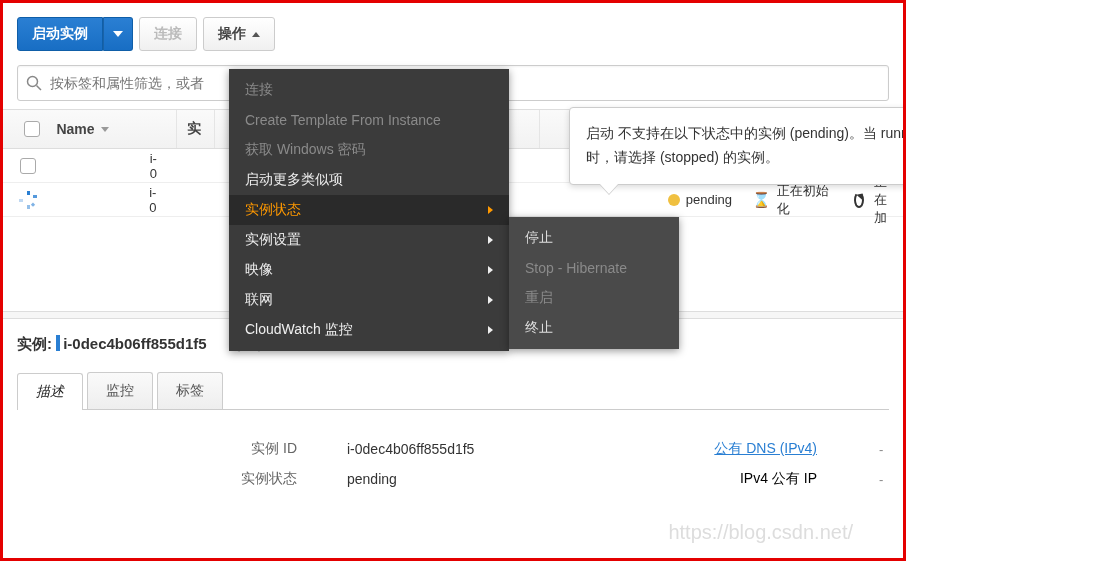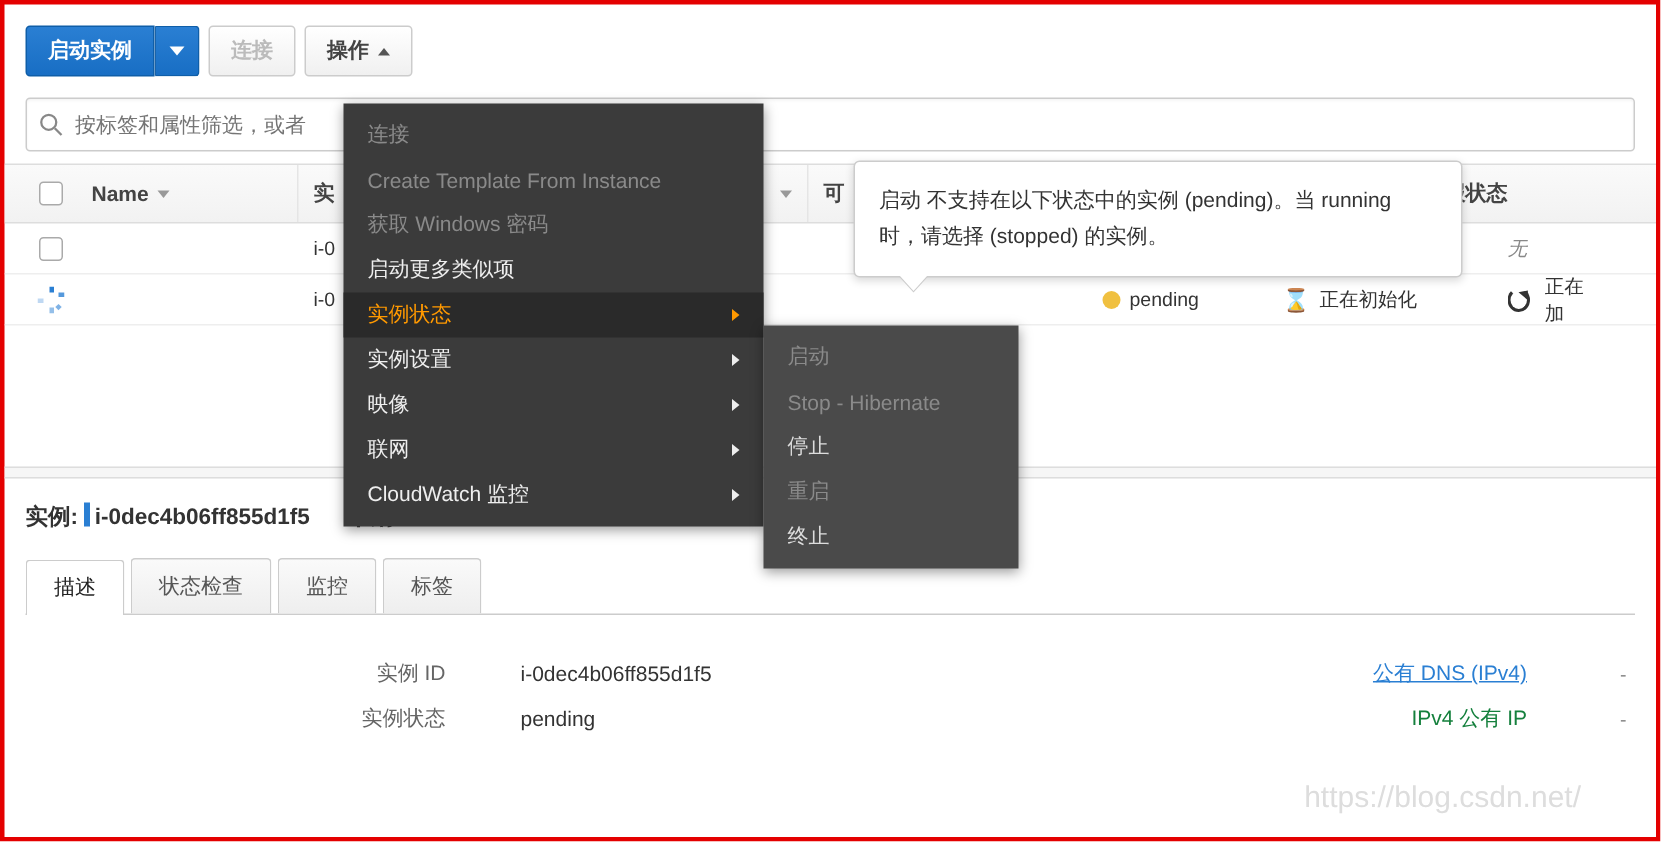--- a/index.html
+++ b/index.html
@@ -1,17 +1,17 @@
 <!DOCTYPE html>
 <html><head>
 <meta charset="utf-8">
 <style>
 * { box-sizing: border-box; margin: 0; padding: 0; }
 body { font-family: Arial, "Microsoft YaHei", sans-serif; font-size: 13px; color: #333; background: #fff; width: 1107px; height: 561px; position: relative; overflow: hidden; }
-.frame { border: 3px solid #e40000; width: 1107px; height: 561px; position: relative; padding: 14px 0 0 0; overflow: hidden; }
+.frame { border: 3px solid #e40000; width: 906px; height: 561px; position: relative; padding: 14px 0 0 0; overflow: hidden; }
 
 .toolbar { display: flex; gap: 6px; padding: 0 14px 14px 14px; align-items: center; }
 .btn { display: inline-flex; align-items: center; justify-content: center; height: 34px; padding: 0 14px; border-radius: 3px; font-size: 14px; cursor: pointer; border: 1px solid #ccc; background: linear-gradient(#fff,#f0f0f0); font-weight: bold; color: #444; }
 .btn-primary { background: linear-gradient(#2a7fd3,#186ec4); border: 1px solid #0f5ea8; color: #fff; }
 .btn-primary-main { border-radius: 3px 0 0 3px; }
 .btn-primary-caret { border-radius: 0 3px 3px 0; padding: 0 9px; margin-left: -6px; border-left: 1px solid #1a63a8; }
 .btn-disabled { color: #bbb; cursor: default; }
 .caret-down { width: 0; height: 0; border-left: 5px solid transparent; border-right: 5px solid transparent; border-top: 6px solid #fff; }
 .caret-up-dark { width: 0; height: 0; border-left: 4px solid transparent; border-right: 4px solid transparent; border-bottom: 5px solid #555; margin-left: 6px; display:inline-block; }
 
@@ -63,21 +63,21 @@
 .tooltip:before { content:''; position:absolute; bottom:-11px; left:29px; width:0; height:0; border-left:10px solid transparent; border-right:10px solid transparent; border-top:11px solid #ccc; }
 
 .divider { height:8px; background:#f6f6f6; border-top:1px solid #ddd; border-bottom:1px solid #ddd; margin-top:4px; display:flex; justify-content:center; align-items:center; color:#bbb; font-size:10px; letter-spacing:2px; }
 
 .detail { padding: 16px 14px 0 14px; }
 .detail-head { display:flex; gap:28px; align-items:center; font-size:15px; font-weight:bold; color:#333; margin-bottom:18px; }
 .detail-head .bar { display:inline-block; width:4px; height:16px; background:#2a7fd3; vertical-align:-2px; margin-right:3px; }
 
 .tabs { display:flex; border-bottom:1px solid #ccc; }
 .tab { padding: 9px 18px; border:1px solid #ccc; border-bottom:none; margin-right:4px; background:linear-gradient(#fafafa,#eee); border-radius:3px 3px 0 0; color:#555; font-size:14px; cursor:pointer; }
-.tab.active { background:#fff; color:#222; position:relative; top:1px; }
+.tab.active { background:#fff; color:#222; position:relative; top:1px;font-style:italic; }
 
 .props { margin-top: 24px; }
 .prow { display:flex; align-items:center; height:30px;gap:36px; }
 .plabel { width:294px; text-align:right; color:#666; padding-right:14px; font-size:14px; }
 .pval { font-size:14px; color:#333; }
 .plink { color:#2a7fd3; text-decoration:underline; margin-left:auto; padding-right:26px; font-size:14px; }
 .watermark { position:absolute; right:50px; bottom:14px; color:#ddd; font-size:20px; z-index:1; }
 </style>
 </head>
 <body>
@@ -196,55 +196,53 @@
         <span>联网</span>
         <span class="arrow"></span>
       </div>
     <div class="mi light">
         <span>CloudWatch 监控</span>
         <span class="arrow"></span>
       </div>
   </div>
 
   <div class="submenu">
-    <div class="mi disabled">启动</div>
+    <div class="mi">停止</div>
     <div class="mi disabled">Stop - Hibernate</div>
-    <div class="mi">停止</div>
     <div class="mi disabled">重启</div>
     <div class="mi">终止</div>
   </div>
 
   <div class="tooltip">启动 不支持在以下状态中的实例 (pending)。当 running 时，请选择 (stopped) 的实例。</div>
 
   <div style="height:90px"></div>
   <div class="divider">• • •</div>
 
   <div class="detail">
     <div class="detail-head">
       <span><span>实例:</span> <span class="bar"></span><span>i-0dec4b06ff855d1f5</span></span>
       <span><span>私有 IP:</span> <span>172.31.34.100</span></span>
     </div>
 
     <div class="tabs">
       <div class="tab active">描述</div>
-      <div class="tab">状态检查</div>
       <div class="tab">监控</div>
       <div class="tab">标签</div>
     </div>
 
     <div class="props">
       <div class="prow">
         <div class="plabel">实例 ID</div>
         <div class="pval">i-0dec4b06ff855d1f5</div>
         <a class="plink">公有 DNS (IPv4)</a>
         <span style="width:10px;color:#888">-</span>
       </div>
       <div class="prow">
         <div class="plabel">实例状态</div>
         <div class="pval">pending</div>
-        <span class="plink" style="text-decoration:none;color:#15803d">IPv4 公有 IP</span>
+        <span class="plink" style="text-decoration:none;color:#000000">IPv4 公有 IP</span>
         <span style="width:10px;color:#888">-</span>
       </div>
     </div>
   </div>
 
   <div class="watermark">https://blog.csdn.net/</div>
 </div>
 
 </body></html>

